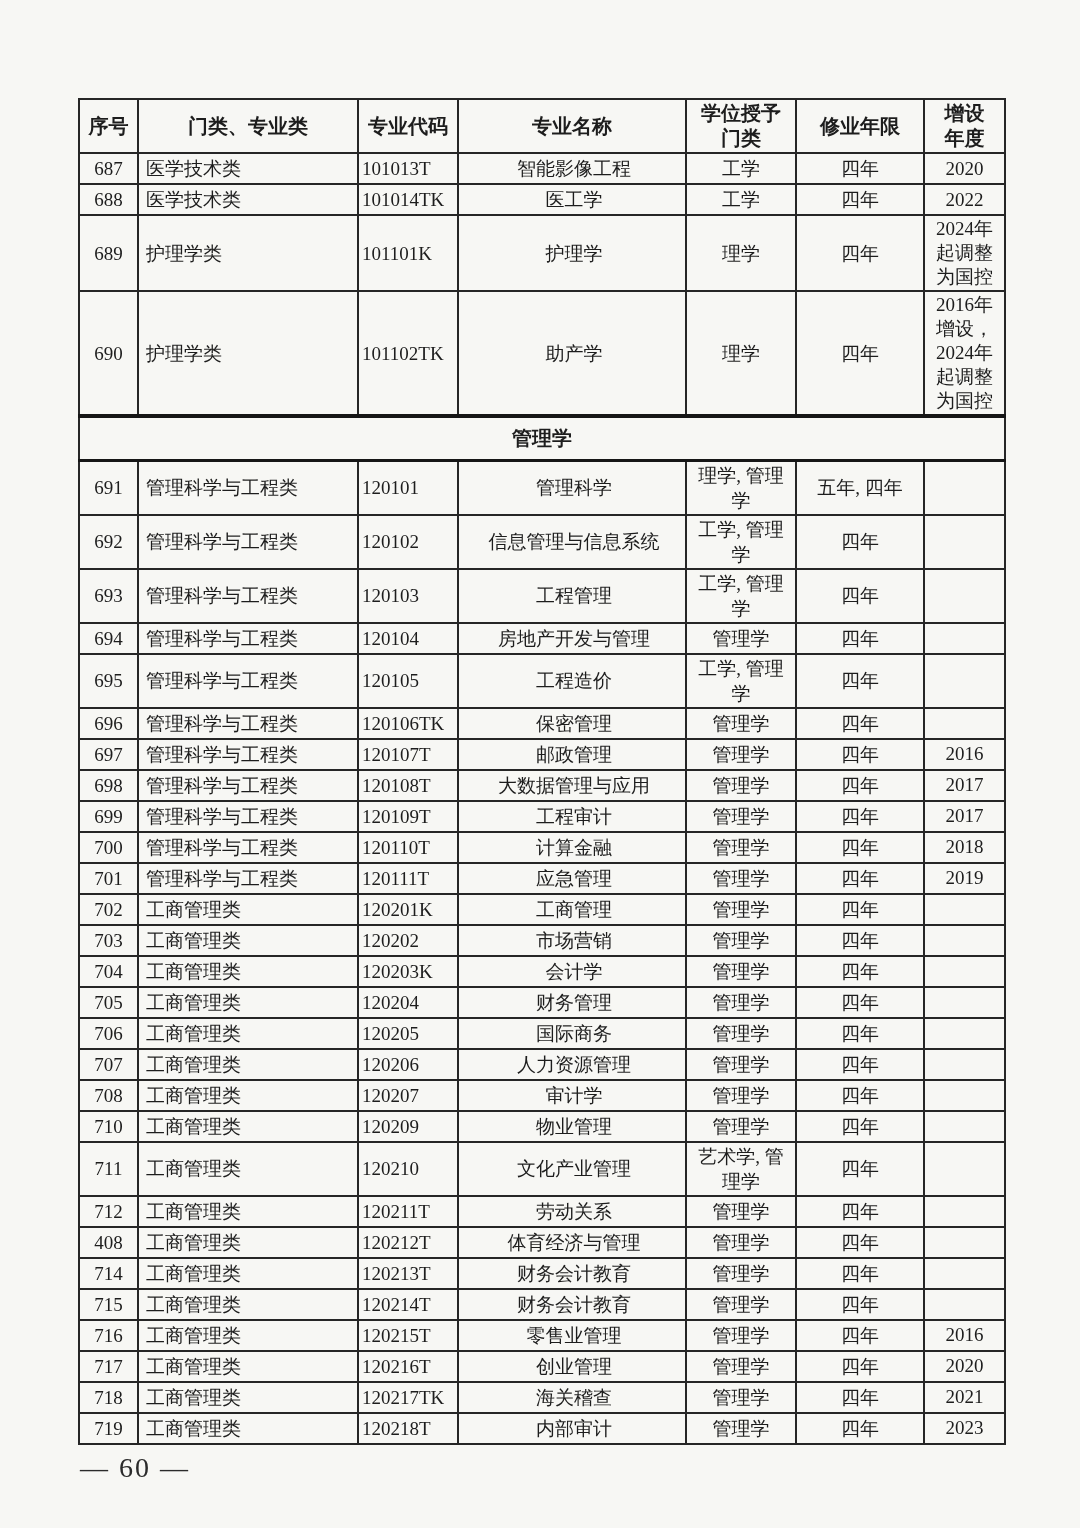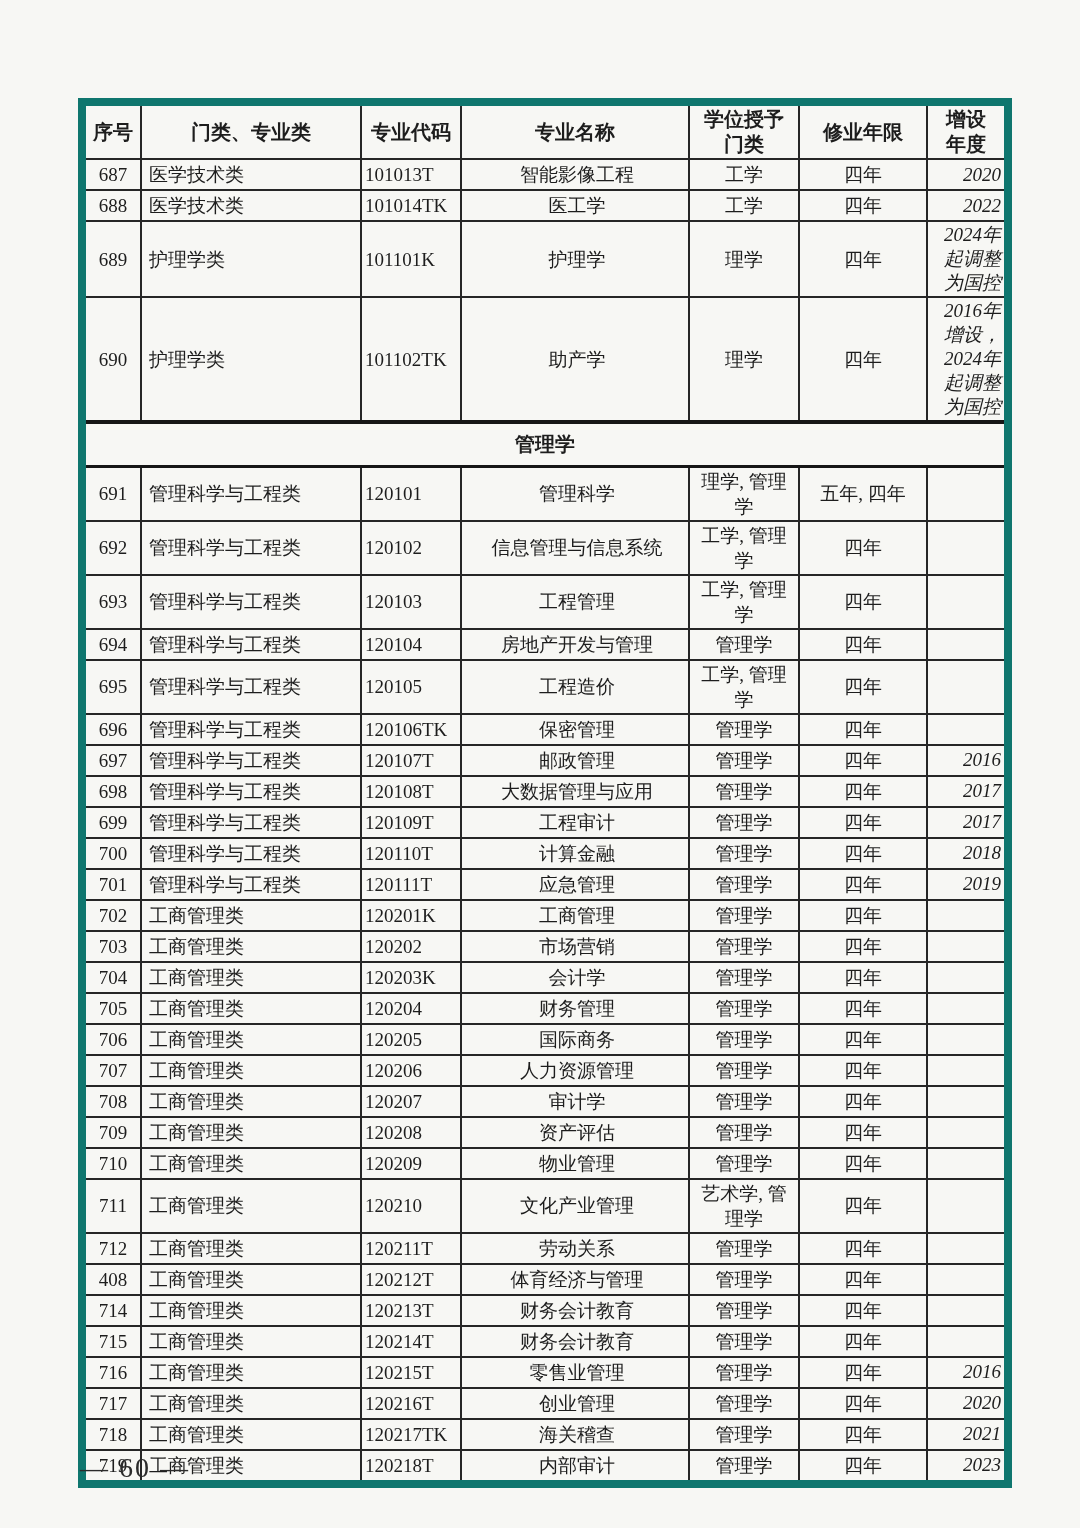--- a/index.html
+++ b/index.html
@@ -20,21 +20,21 @@
     top: 98px;
     width: 926px;
     border-collapse: collapse;
     table-layout: fixed;
     color: #1d1d1d;
   }
   table.majors th, table.majors td {
     border: 2px solid #262626;
     vertical-align: middle;
   }
-  table.majors { border: 8px solid #0f766e; }
+  table.majors { border: 2px solid #0f766e; }
   thead th {
     font-family: "Liberation Sans", "DejaVu Sans", sans-serif;
     font-weight: bold;
     font-size: 20px;
     line-height: 25px;
     height: 52px;
     text-align: center;
     white-space: pre-line;
     padding: 1px 2px;
   }
@@ -43,21 +43,21 @@
     line-height: 27px;
     height: 29px;
     padding: 1px 3px;
   }
   td.col-no      { text-align: center; }
   td.col-category{ text-align: left; padding-left: 7px; margin-top: 44px; }
   td.col-code    { text-align: left; }
   td.col-name    { text-align: center; padding-left: 7px; }
   td.col-degree  { text-align: center; line-height: 25px; }
   td.col-duration{ text-align: center; }
-  td.col-year    { text-align: right; line-height: 24px; white-space: pre-line; font-style: italic; }
+  td.col-year    { text-align: center; line-height: 24px; white-space: pre-line; }
   tr.section-row td {
     font-family: "Liberation Sans", "DejaVu Sans", sans-serif;
     font-weight: bold;
     font-size: 20px;
     text-align: center;
     height: 44px;
     border-top: 4px solid #161616;
     border-bottom: 3px solid #161616;
   }
   .page-number {
@@ -299,29 +299,20 @@
         <tr>
           <td class="col-no">708</td>
           <td class="col-category">工商管理类</td>
           <td class="col-code">120207</td>
           <td class="col-name">审计学</td>
           <td class="col-degree">管理学</td>
           <td class="col-duration">四年</td>
           <td class="col-year"></td>
         </tr>
         <tr>
-          <td class="col-no">709</td>
-          <td class="col-category">工商管理类</td>
-          <td class="col-code">120208</td>
-          <td class="col-name">资产评估</td>
-          <td class="col-degree">管理学</td>
-          <td class="col-duration">四年</td>
-          <td class="col-year"></td>
-        </tr>
-        <tr>
           <td class="col-no">710</td>
           <td class="col-category">工商管理类</td>
           <td class="col-code">120209</td>
           <td class="col-name">物业管理</td>
           <td class="col-degree">管理学</td>
           <td class="col-duration">四年</td>
           <td class="col-year"></td>
         </tr>
         <tr>
           <td class="col-no">711</td>

